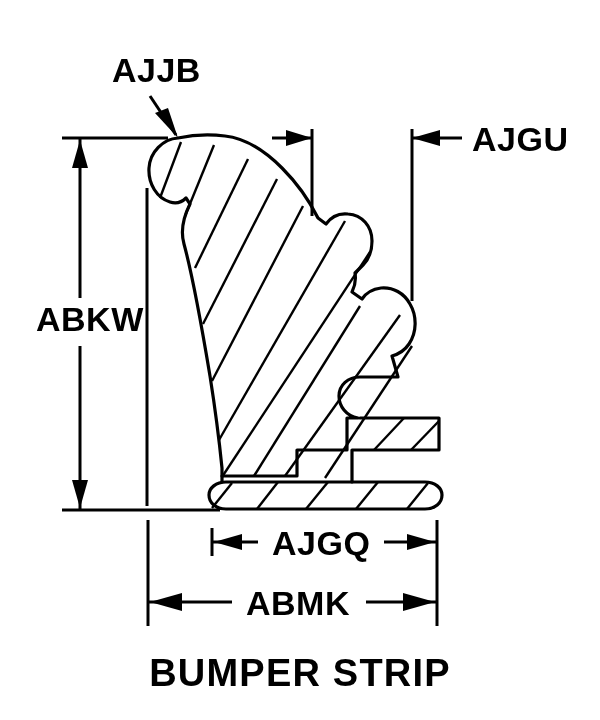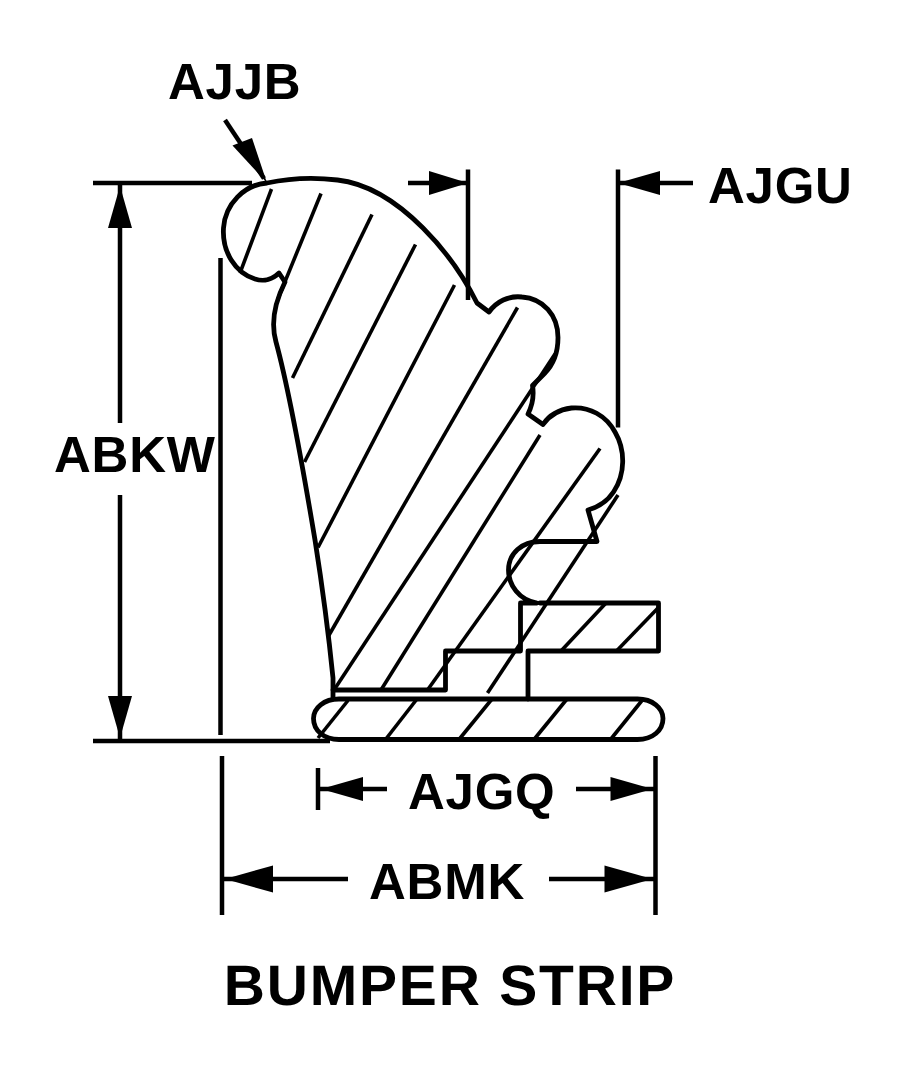--- a/index.html
+++ b/index.html
@@ -11,21 +11,21 @@
   body {
     width: 600px;
     height: 720px;
     position: relative;
     overflow: hidden;
     font-family: "Liberation Sans", sans-serif;
   }
   #drawing-root {
     position: absolute;
     left: 0;
-    top: 0;
+    top: 16px;
     width: 600px;
     height: 624px;
     text-decoration: underline;
   }
   svg#tech-drawing {
     display: block;
     width: 600px;
     height: 720px;
     background: #ffffff;
   }

